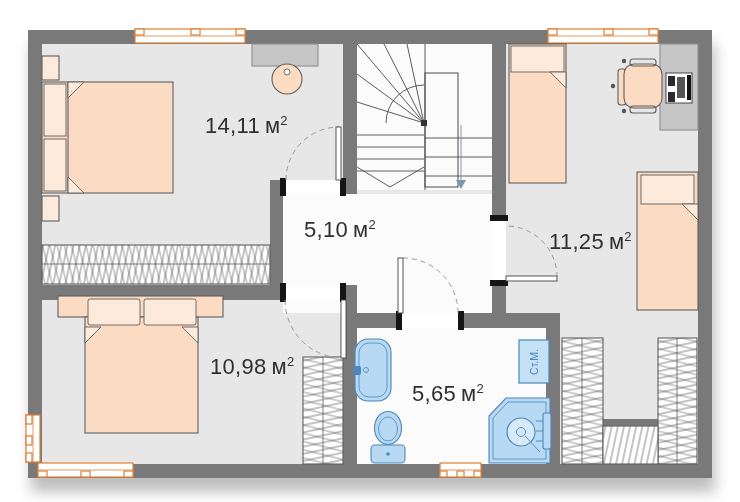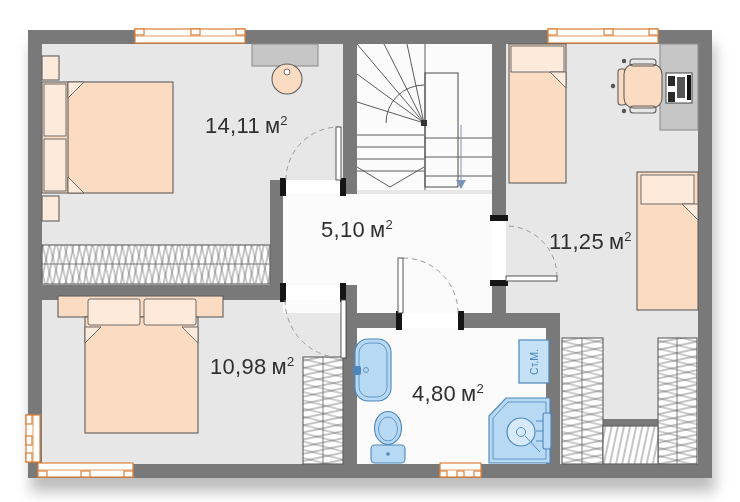--- a/index.html
+++ b/index.html
@@ -285,24 +285,24 @@
     <g>
       <path d="M557,277 A51,51 0 0 0 506,226" fill="none" stroke="#9a9a9a" stroke-width="1" stroke-dasharray="5,4"></path>
       <rect x="506" y="276" width="51" height="5" fill="#fff" stroke="#444" stroke-width="0.9"></rect>
     </g>
   </g>
 </svg>
 
 <div class="room-label" style="left:205px;top:113px">
   <span>14,11</span><span class="unit">м</span><sup>2</sup>
 </div>
-<div class="room-label" style="left:321px;top:217px">
+<div class="room-label" style="left:304px;top:217px">
   <span>5,10</span><span class="unit">м</span><sup>2</sup>
 </div>
 <div class="room-label" style="left:549px;top:229px">
   <span>11,25</span><span class="unit">м</span><sup>2</sup>
 </div>
 <div class="room-label" style="left:210px;top:354px">
   <span>10,98</span><span class="unit">м</span><sup>2</sup>
 </div>
 <div class="room-label" style="left:412px;top:381px">
-  <span>4,80</span><span class="unit">м</span><sup>2</sup>
+  <span>5,65</span><span class="unit">м</span><sup>2</sup>
 </div>
 
 </body></html>

